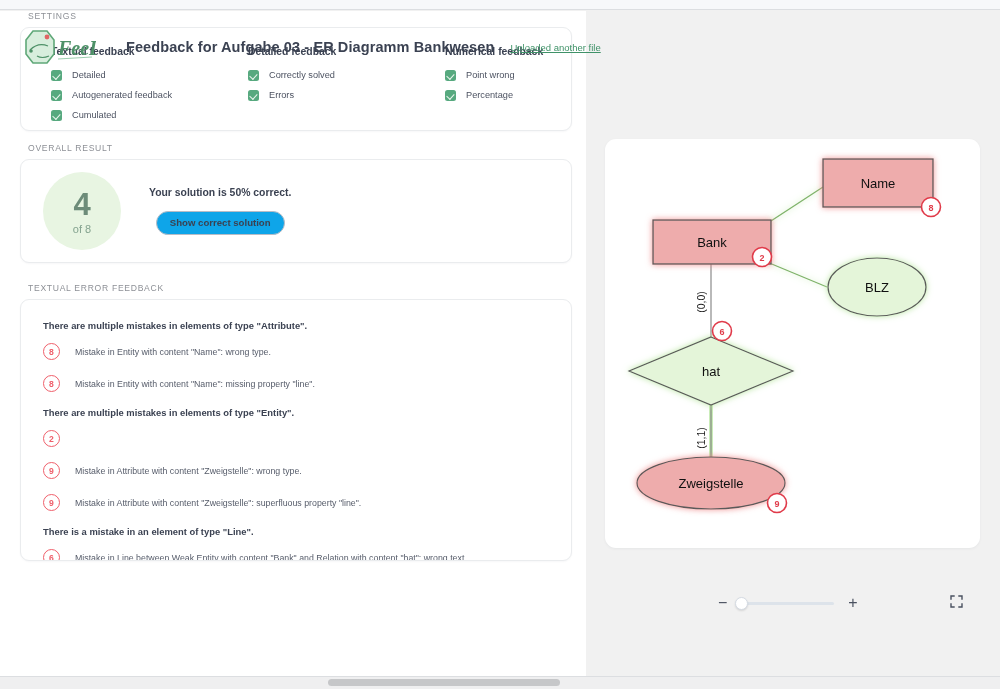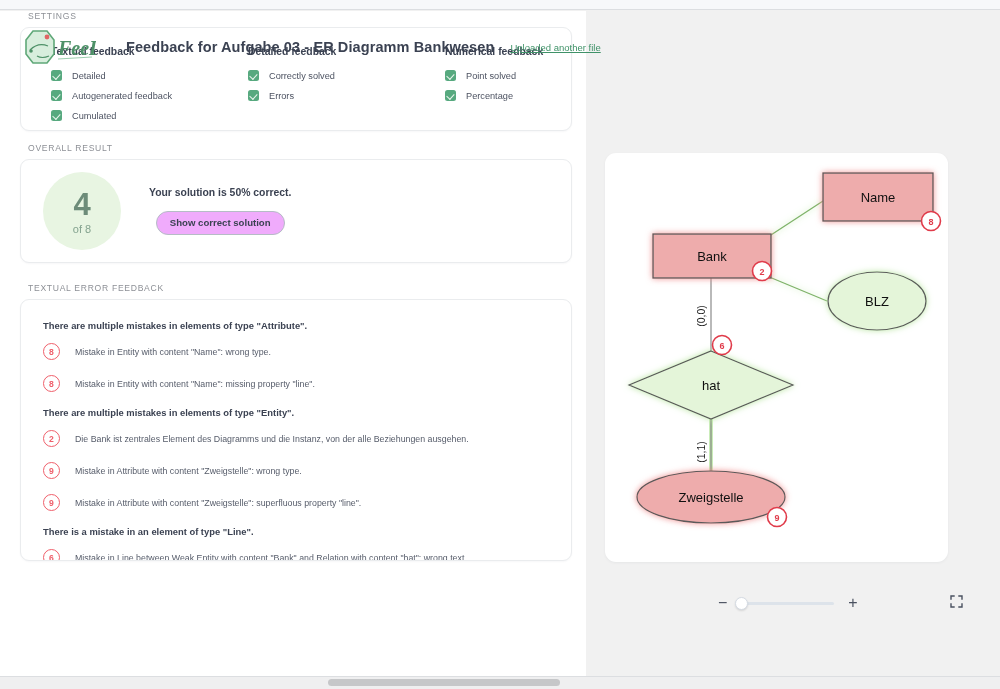--- a/index.html
+++ b/index.html
@@ -72,21 +72,21 @@
 
   
   .settings-card { height: 104px; padding: 18px 0 0 0; }
   .settings-cols { display: flex; padding-left: 30px; }
   .set-col { width: 197px; }
   .set-col:nth-child(3) { width: auto; }
   .set-head {
     font-size: 10.4px; font-weight: bold; color: #3b4252;
     margin-bottom: 13px;
   }
-  .check-row { display: flex; align-items: center; margin-bottom: 9px; }
+  .check-row { display: flex; margin-bottom: 9px; }
   .checkbox {
     width: 11px; height: 11px; border-radius: 2.5px; background: #57a97f;
     position: relative; flex: none; cursor: pointer;
   }
   .checkbox::after {
     content: ""; position: absolute; left: 3px; top: 1.5px;
     width: 3.5px; height: 6px;
     border: solid #eaf5ee; border-width: 0 1.5px 1.5px 0;
     transform: rotate(42deg);
   }
@@ -107,46 +107,45 @@
     line-height: 1; margin-top: 2px;
   }
   .score-of { font-size: 11px; color: #84a38f; margin-top: 3px; }
   .result-right { margin-left: 28px; text-align: center; }
   .result-text {
     font-size: 10.4px; font-weight: bold; color: #3b4252; margin-bottom: 13px;
   }
   .solution-btn {
     display: inline-block; font-size: 9.6px; font-weight: bold; color: #3b4252;
     border: 1px solid #b6bcc6; border-radius: 13px;
-    padding: 5px 13px 6px; background: #f0abfc; cursor: pointer;
+    padding: 5px 13px 6px; background: #0ea5e9; cursor: pointer;
   }
 
   
   .feedback-card { height: 262px; padding: 20px 18px 12px 22px; overflow: hidden; }
   .fb-head {
     font-size: 9.4px; font-weight: bold; color: #3b4252; margin-bottom: 12px;
   }
   .fb-head.second { margin-top: 13px; }
   .fb-row { display: flex; align-items: center; margin-bottom: 15px; }
   .fb-badge {
     width: 17px; height: 17px; border-radius: 50%;
     border: 1px solid #ef5f6b; color: #ef5f6b; background: #fff;
     font-size: 8.6px; font-weight: bold; flex: none;
     display: flex; align-items: center; justify-content: center;
   }
   .fb-text { font-size: 8.8px; color: #565c6a; margin-left: 15px; white-space: nowrap; }
 
   
   .diagram-card {
     position: absolute; left: 605px; top: 139px;
-    width: 343px; height: 409px;
+    width: 375px; height: 409px;
     background: #ffffff; border-radius: 11px;
     box-shadow: 0 1px 3px rgba(25,35,55,0.05);
     overflow: hidden;
-    margin-top: 14px;
   }
   .diagram-card svg { display: block; }
 
   
   .zoom-bar {
     position: absolute; left: 605px; top: 588px; width: 371px; height: 30px;
     display: flex; align-items: center;
   }
   .zoom-minus, .zoom-plus {
     color: #4a5160; font-size: 16px; line-height: 1; cursor: pointer;
@@ -220,21 +219,21 @@
             <div class="check-row">
               <span class="checkbox"></span>
               <span class="check-label">Errors</span>
             </div>
           </div>
 
           <div class="set-col">
             <div class="set-head">Numerical feedback</div>
             <div class="check-row">
               <span class="checkbox"></span>
-              <span class="check-label">Point solved</span>
+              <span class="check-label">Point wrong</span>
             </div>
             <div class="check-row">
               <span class="checkbox"></span>
               <span class="check-label">Percentage</span>
             </div>
           </div>
         </div>
       </div>
 
       <div class="section-label" style="margin-top:12px;">OVERALL RESULT</div>
@@ -258,21 +257,20 @@
           <span class="fb-text">Mistake in Entity with content "Name": wrong type.</span>
         </div>
         <div class="fb-row">
           <span class="fb-badge">8</span>
           <span class="fb-text">Mistake in Entity with content "Name": missing property "line".</span>
         </div>
 
         <div class="fb-head second">There are multiple mistakes in elements of type "Entity".</div>
         <div class="fb-row">
           <span class="fb-badge">2</span>
-          <span class="fb-text">Die Bank ist zentrales Element des Diagramms und die Instanz, von der alle Beziehungen ausgehen.</span>
         </div>
         <div class="fb-row">
           <span class="fb-badge">9</span>
           <span class="fb-text">Mistake in Attribute with content "Zweigstelle": wrong type.</span>
         </div>
         <div class="fb-row">
           <span class="fb-badge">9</span>
           <span class="fb-text">Mistake in Attribute with content "Zweigstelle": superfluous property "line".</span>
         </div>
 

